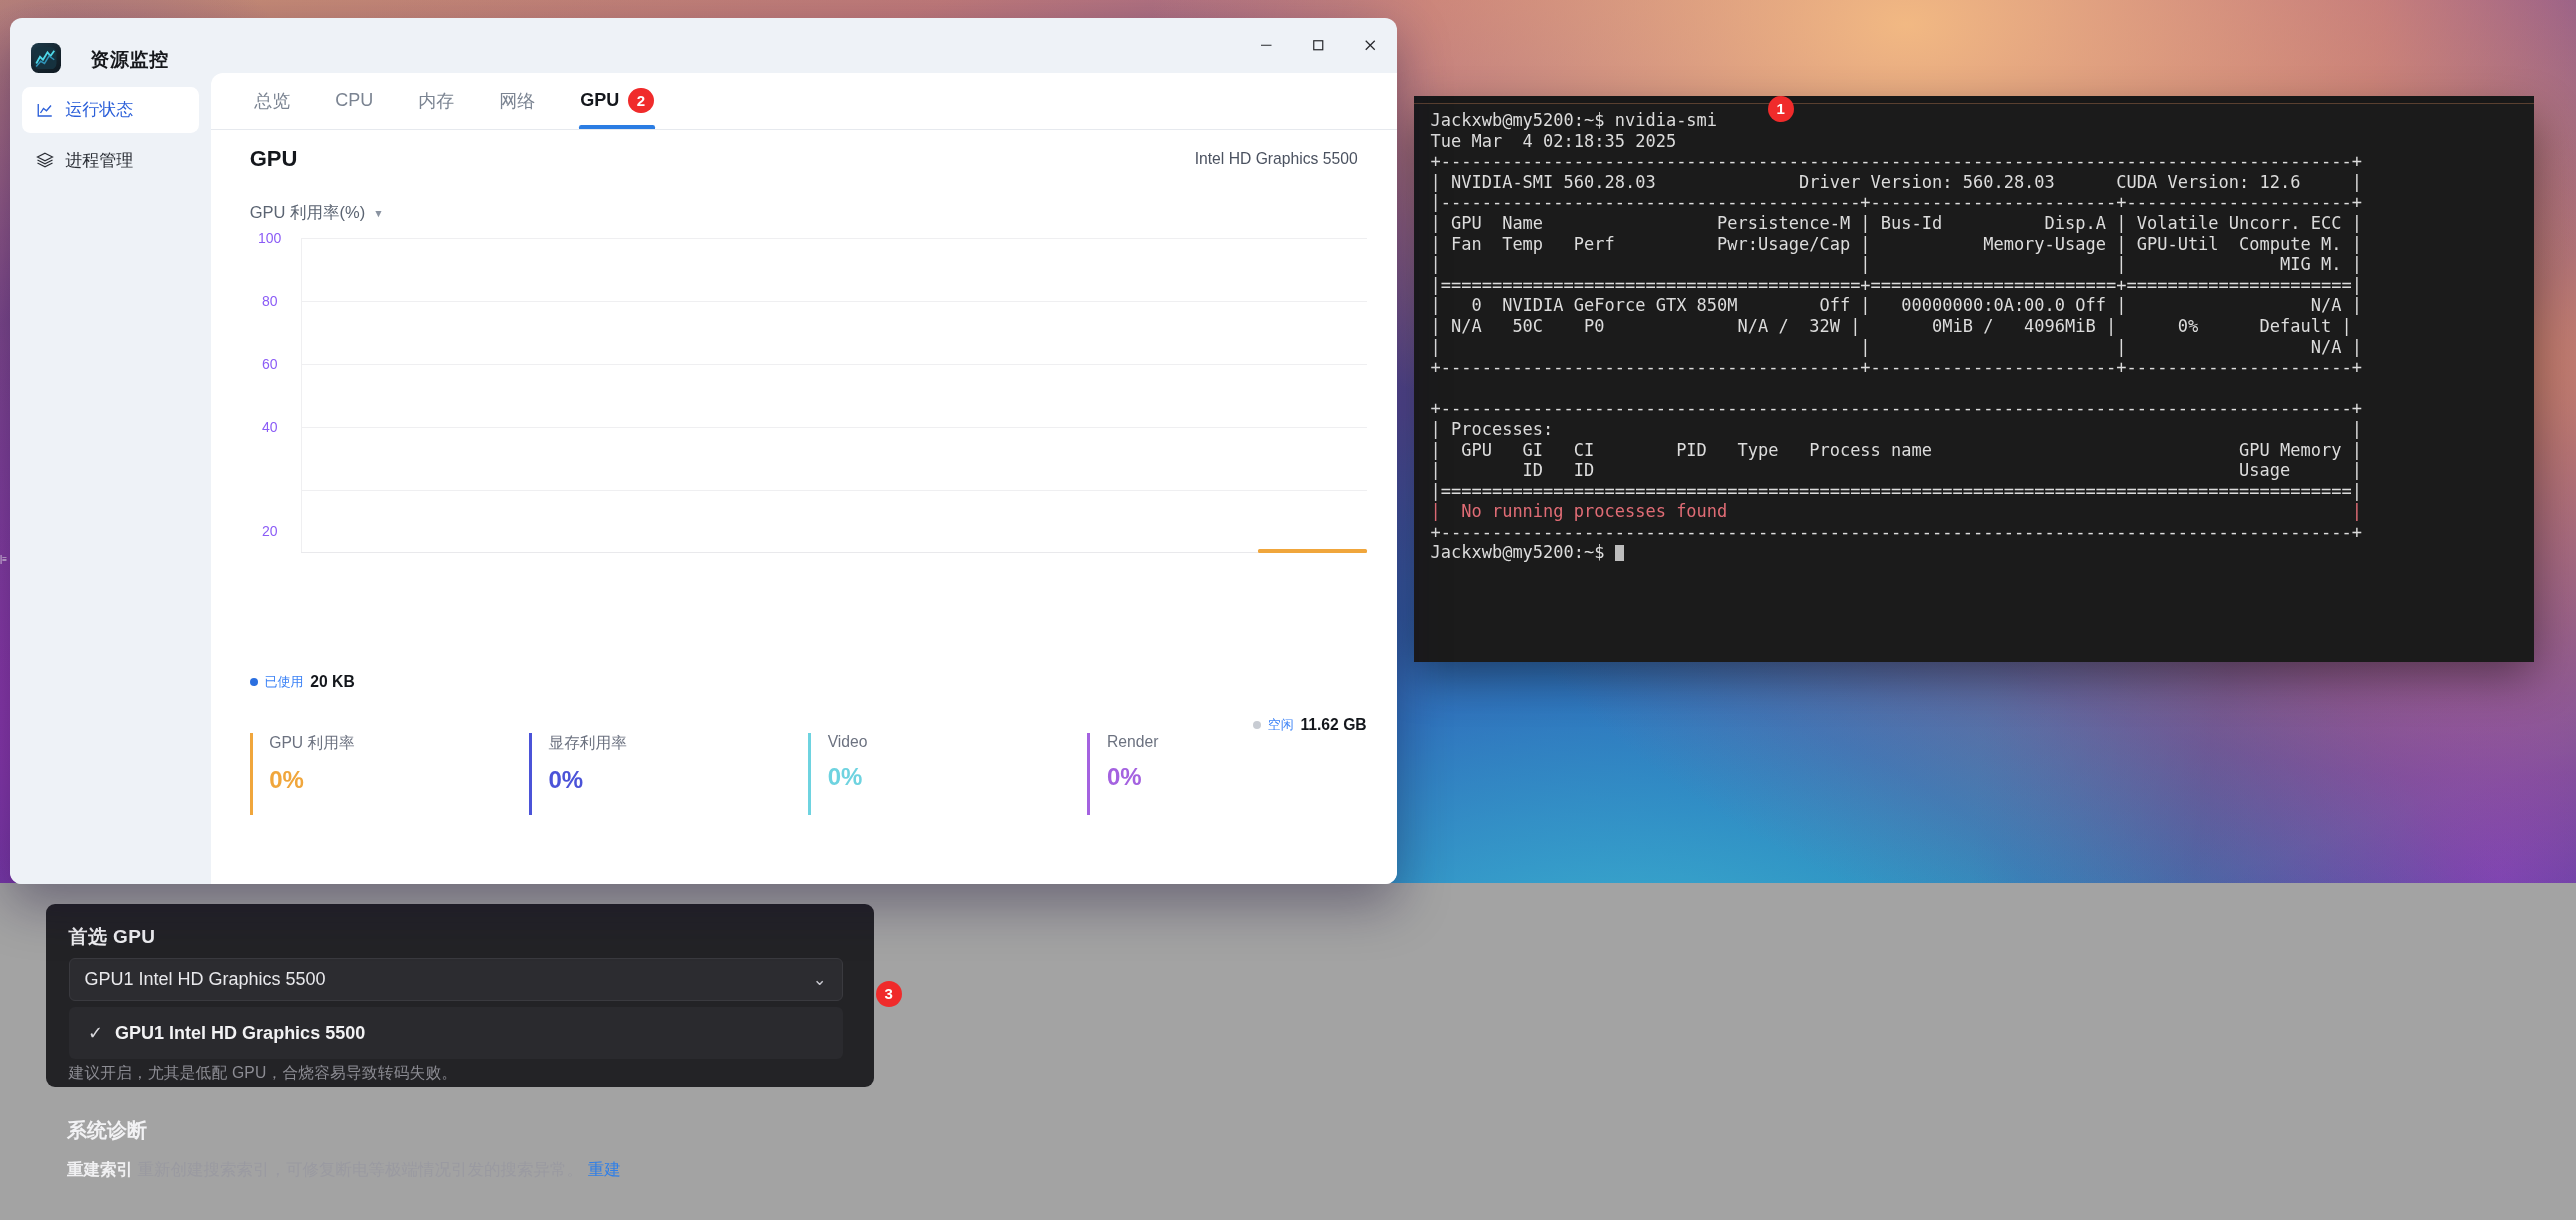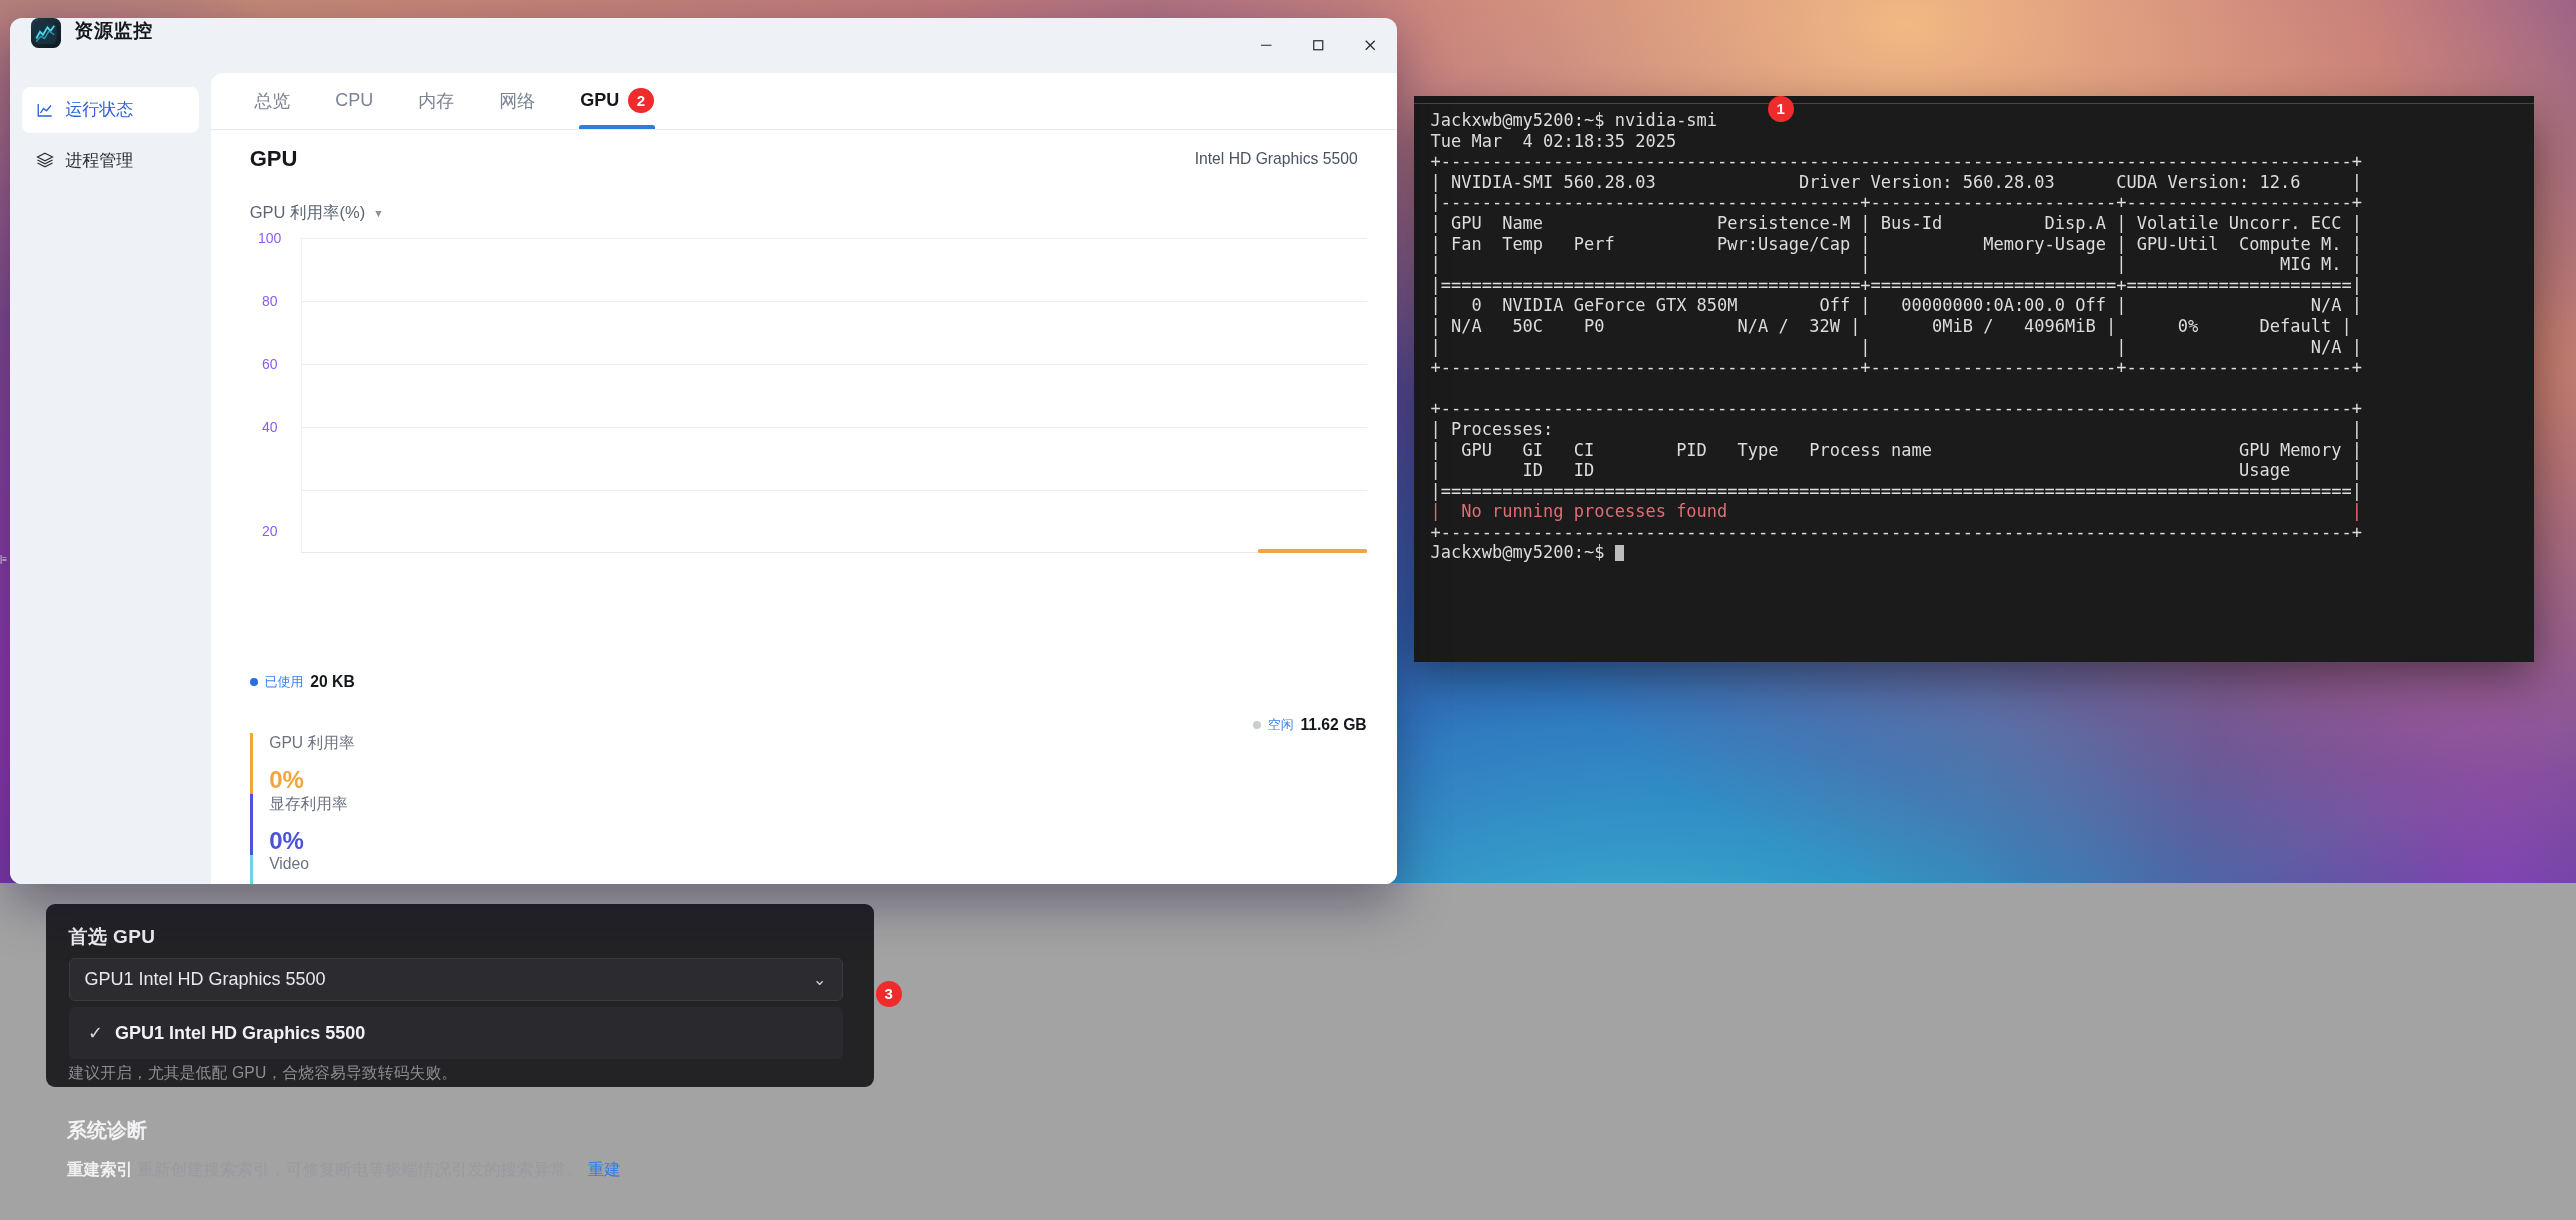--- a/index.html
+++ b/index.html
@@ -123,21 +123,21 @@
   
   #app-window {
     position: absolute; left: 9.7px; top: 18px; width: 1387px; height: 866px;
     background: #eef2f7;
     border-radius: 12px;
     box-shadow: 0 19.5px 52px rgba(20,10,50,0.38);
     overflow: hidden;
   }
   #titlebar {
     position: absolute; left: 0; top: 0; right: 0; height: 55px;
-    display: flex; align-items: flex-start; padding-left: 21px;
+    display: flex; align-items: flex-end; padding-left: 21px; gap: 16px;
   }
   #app-icon {
     width: 30px; height: 30px; border-radius: 7.5px;
     background: linear-gradient(145deg, #1c3a4a 0%, #16242e 55%, #0e1a22 100%);
     display: flex; align-items: center; justify-content: center;
     flex: none;
   }
   #app-icon svg { display: block; }
   #app-title {
     margin-left: 13.5px; font-size: 19px; font-weight: 700; color: #16181c;
@@ -233,21 +233,21 @@
     position: absolute; left: 39px; top: 600px; right: 30px; height: 30px;
   }
   #legend .left { position: absolute; left: 0; top: 0; display: flex; align-items: center; gap: 6.7px; }
   #legend .right { position: absolute; right: 0; top: 0; display: flex; align-items: center; gap: 6.7px; margin-top: 43px; }
   .dot { width: 8.2px; height: 8.2px; border-radius: 50%; }
   .leg-label { font-size: 13px; color: #3b82f6; }
   .leg-value { font-size: 15.7px; color: #14171c; font-weight: 700; }
 
   #metrics {
     position: absolute; left: 39px; top: 660px; right: 30px;
-    display: flex; gap: 0; flex-direction: column;
+    display: flex; gap: 0;
   }
   .metric {
     flex: 1; padding-left: 16.5px; border-left: 3px solid #ccc;
     height: 82px;
   }
   .metric .m-label { font-size: 15.7px; color: #6c7280; }
   .metric .m-value { margin-top: 12px; font-size: 24px; font-weight: 700; }
 
   
   #left-sliver {

